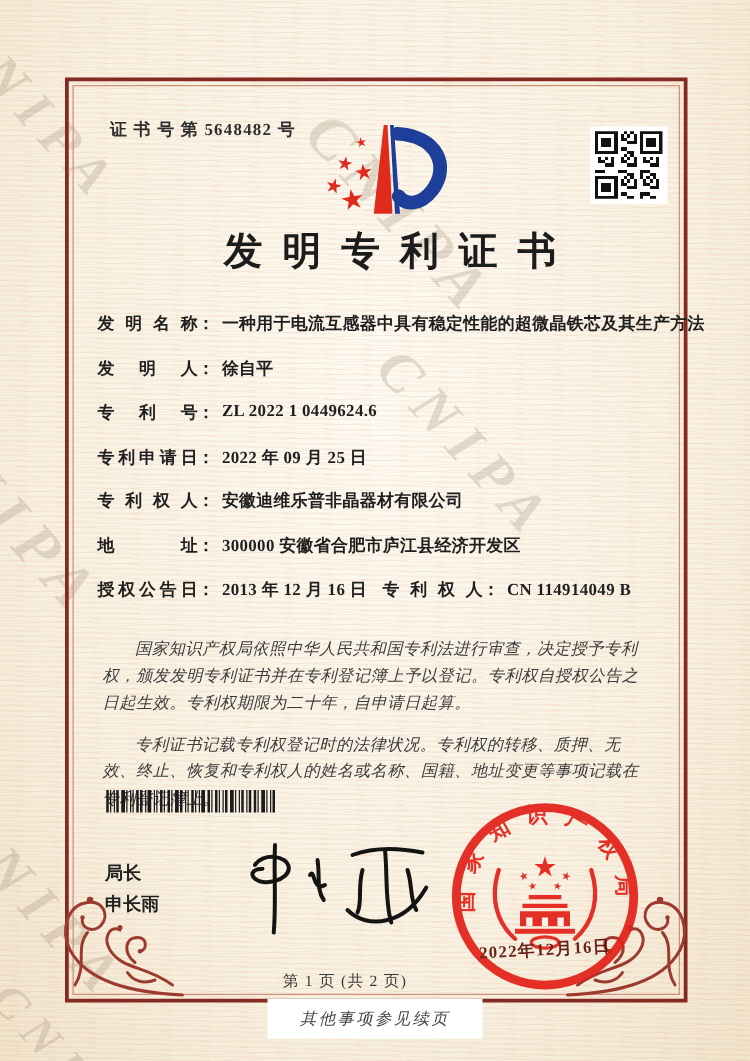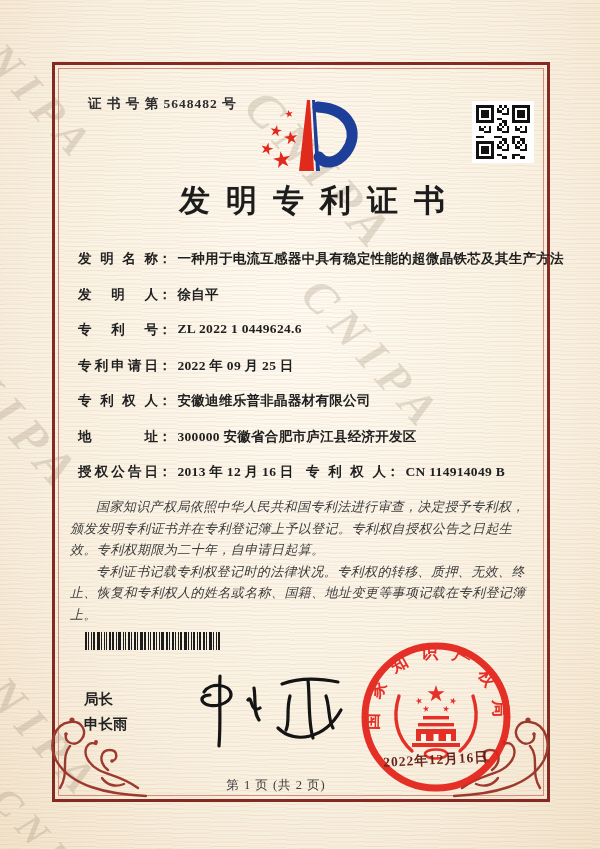--- a/index.html
+++ b/index.html
@@ -36,21 +36,21 @@
   .frow{display:flex; align-items:flex-start; height:23px; margin-bottom:12.5px; white-space:nowrap;}
   .flabel{display:inline-block; width:80px; text-align:justify; text-align-last:justify; flex:0 0 80px;}
   .fcolon{margin:0 6px 0 0;}
   .fvalue{letter-spacing:0.3px;}
   .fpair{display:flex; align-items:baseline;}
   .fpair.first{width:228px; flex:0 0 228px;}
   .paras{
     position:absolute; left:70px; top:496px; width:464px;
     font-size:13px; line-height:21.5px; font-style:italic; letter-spacing:0.4px; color:#3c3c3c;
   }
-  .paras p{margin:0; text-indent:2em;}
+  .paras p{margin:12px; text-indent:2em;}
   .barcode{position:absolute; left:85px; top:632px; height:18px; font-size:0;}
   .barcode span{display:inline-block; height:18px; background:#1c1c1c; vertical-align:top;}
   .officer{position:absolute; left:84px; top:687px; font-family:Liberation Sans, sans-serif; font-weight:700; font-size:14.5px; color:#222; line-height:25px;}
   .signature{position:absolute; left:190px; top:670px;}
   .seal{position:absolute; left:357px; top:638px; opacity:0.93;}
   .page-num{position:absolute; left:0; top:777px; width:552px; text-align:center; font-size:12.5px; letter-spacing:1px; color:#3a3a3a;}
   .foot-note{
     position:absolute; left:50%; top:799px; transform:translateX(-50%);
     background:#fff; padding:7px 26px; font-size:13px; font-style:italic; color:#454545; letter-spacing:2px; white-space:nowrap;
   }
@@ -321,14 +321,15 @@
       <rect x="59" y="91" width="40" height="12"></rect>
       <rect x="64" y="96" width="5" height="7" fill="#fdf6ec"></rect>
       <rect x="76.5" y="96" width="5" height="7" fill="#fdf6ec"></rect>
       <rect x="89" y="96" width="5" height="7" fill="#fdf6ec"></rect>
       <rect x="55" y="105" width="48" height="4"></rect>
     </g>
     <text x="79" y="126" text-anchor="middle" font-size="13.5" font-weight="bold" fill="#5c150c" letter-spacing="1" transform="rotate(-3 79 122)" font-family="'Liberation Serif',serif">2022年12月16日</text>
   </svg>
 
   <div class="page-num">第 1 页 (共 2 页)</div>
+  <div class="foot-note">其他事项参见续页</div>
 
 </div>
 
 </body></html>

